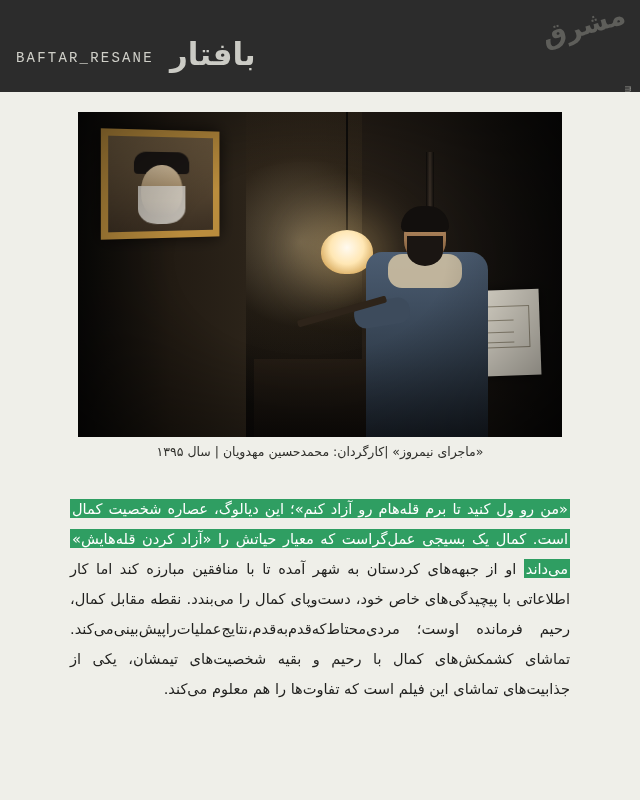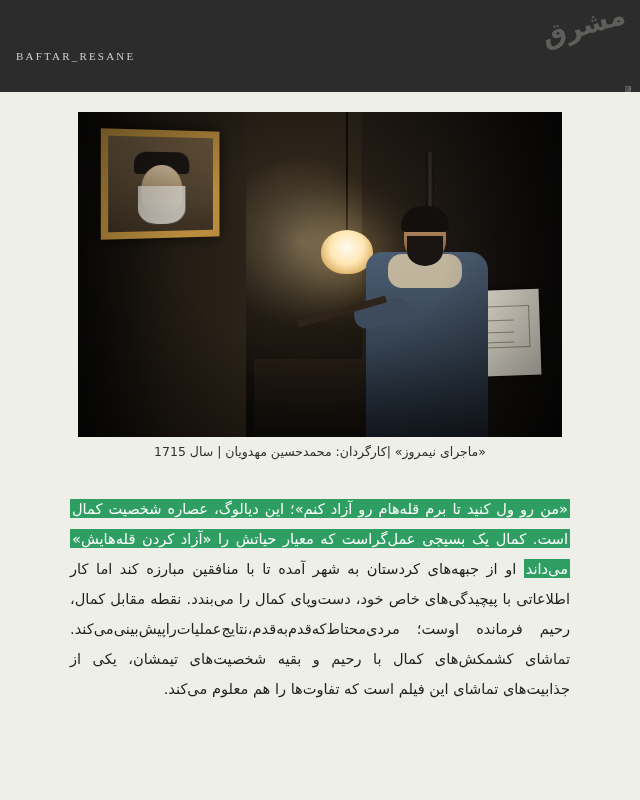--- a/index.html
+++ b/index.html
@@ -31,22 +31,22 @@
   .header-inner {
     position: relative;
     width: 100%;
     height: 100%;
   }
   .brand-latin {
     position: absolute;
     left: 16px;
     top: 50px;
     color: #cfcfc8;
-    font-family: Liberation Serif, serif;
-    font-size: 11px;
+    font-family: Liberation Mono, monospace;
+    font-size: 14px;
     letter-spacing: 2.2px;
   }
   .brand-fa {
     position: absolute;
     left: 170px;
     top: 36px;
     color: #d9d9d2;
     font-size: 31px;
     font-weight: bold;
     direction: rtl;
@@ -323,20 +323,21 @@
   }
 </style>
 </head>
 <body>
 
 <div class="page">
 
   <div class="header-band">
     <div class="header-inner">
       <div class="brand-latin">BAFTAR_RESANE</div>
+      <div class="brand-fa">بافتار</div>
       <div class="watermark-1">مشرق</div>
       <div class="watermark-2">mashreghnews.ir</div>
     </div>
   </div>
 
   <div class="content">
 
     <div class="photo-wrap">
       <div class="ph-bg"></div>
       <div class="ph-wall-left"></div>
@@ -361,20 +362,20 @@
       <div class="ph-man-collar"></div>
       <div class="ph-man-head"></div>
       <div class="ph-man-hair"></div>
       <div class="ph-man-beard"></div>
       <div class="ph-arm"></div>
       <div class="ph-gun"></div>
 
       <div class="ph-vig"></div>
     </div>
 
-    <div class="caption">«ماجرای نیمروز» |کارگردان: محمدحسین مهدویان | سال 1715</div>
+    <div class="caption">«ماجرای نیمروز» |کارگردان: محمدحسین مهدویان | سال ۱۳۹۵</div>
 
     <div class="body-text">
       <span class="hl">«من رو ول کنید تا برم قله‌هام رو آزاد کنم»؛ این دیالوگ، عصاره شخصیت کمال است. کمال یک بسیجی عمل‌گراست که معیار حیاتش را «آزاد کردن قله‌هایش» می‌داند</span><span> او از جبهه‌های کردستان به شهر آمده تا با منافقین مبارزه کند اما کار اطلاعاتی با پیچیدگی‌های خاص خود، دست‌وپای کمال را می‌بندد. نقطه مقابل کمال، رحیم فرمانده اوست؛ مردی‌محتاط‌که‌قدم‌به‌قدم،‌نتایج‌عملیات‌را‌پیش‌بینی‌می‌کند. تماشای کشمکش‌های کمال با رحیم و بقیه شخصیت‌های تیمشان، یکی از جذابیت‌های تماشای این فیلم است که تفاوت‌ها را هم معلوم می‌کند.</span>
     </div>
 
   </div>
 </div>
 
 </body></html>

